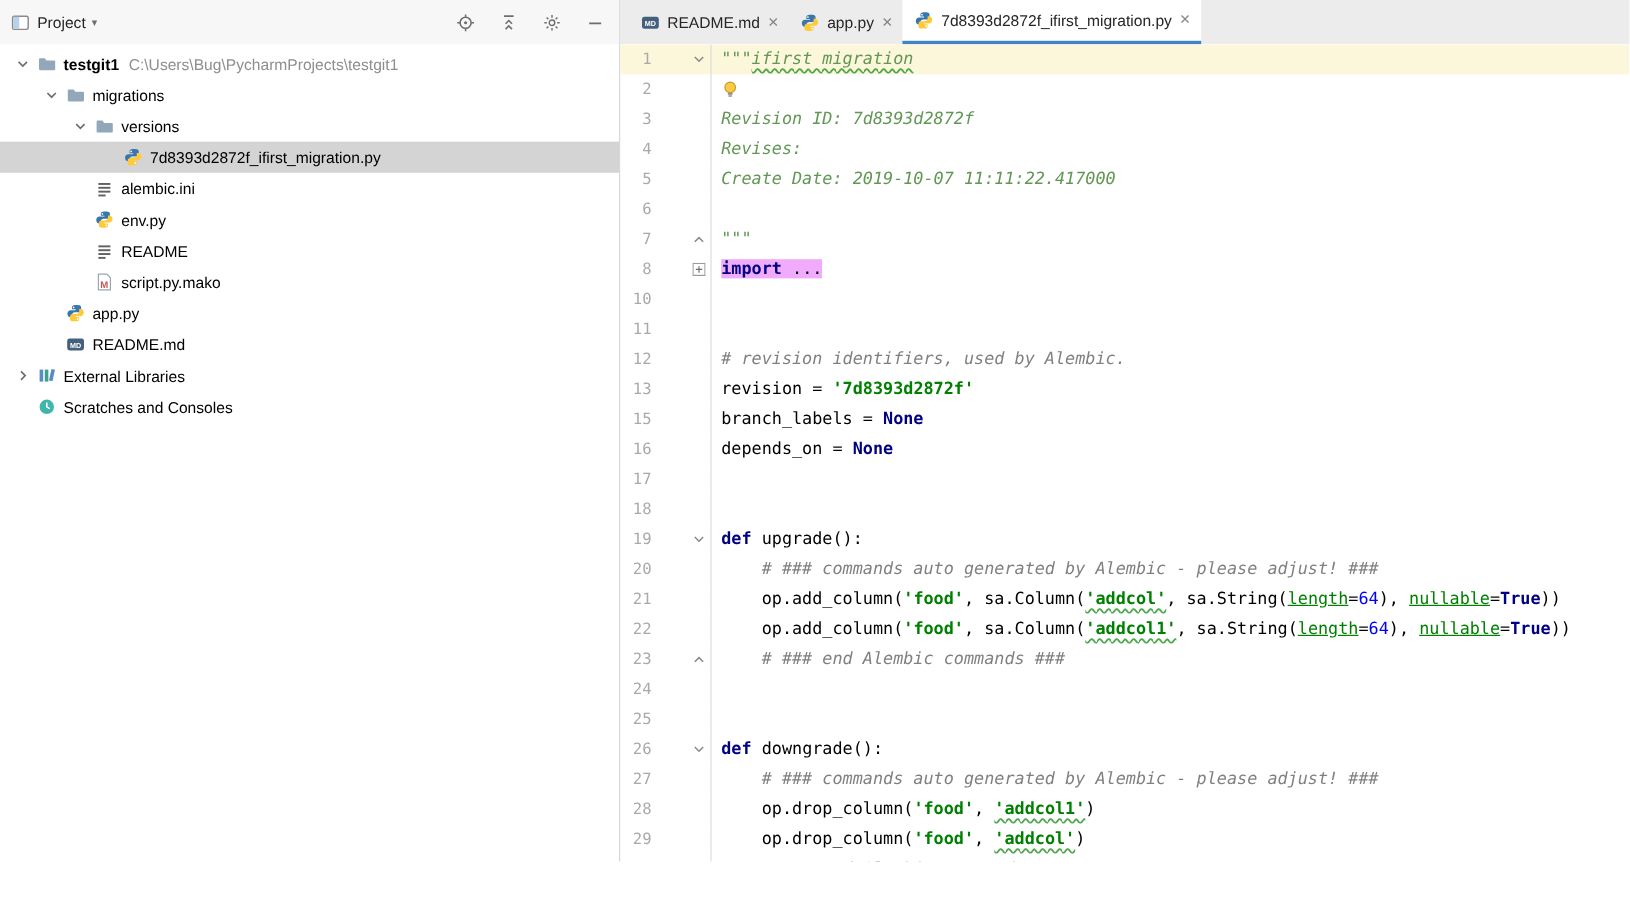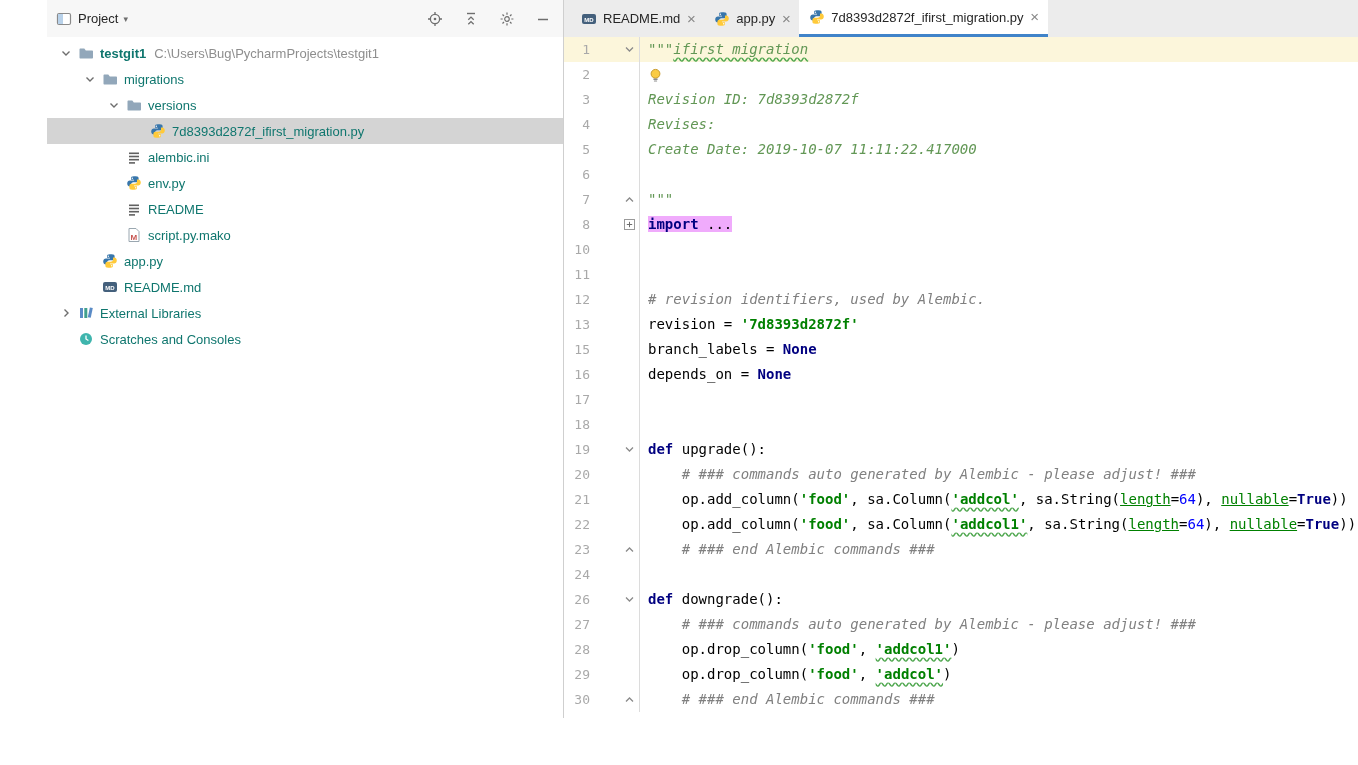--- a/index.html
+++ b/index.html
@@ -1,33 +1,33 @@
 <!DOCTYPE html>
 <html><head>
 <meta charset="utf-8">
 <style>
   * { margin:0; padding:0; box-sizing:border-box; }
   html,body { width:1358px; height:765px; overflow:hidden; }
   body { font-family:"Liberation Sans", sans-serif; font-size:13px; color:#262626; background:#fff; }
-  .app { display:flex; width:1358px; height:718px;padding-left:47px; }
+  .app { display:flex; width:1358px; height:718px; }
 
   
   .project-panel { width:517px; flex:none; background:#fff; border-right:1px solid #CFCFCF; display:flex; flex-direction:column; }
   .panel-header { height:37px; flex:none; display:flex; align-items:center; padding:0 6px 0 8px; background:#F7F7F7; }
   .hicon { width:18px; height:16px; display:inline-flex; align-items:center; justify-content:center; }
   .panel-title { margin-left:5px; }
   .header-caret { margin-left:5px; color:#6E6E6E; font-size:9px; }
   .header-spacer { flex:1; }
   .toolbar-btn { width:28px; height:26px; display:flex; align-items:center; justify-content:center; margin-left:8px; border-radius:3px; }
   .tree { flex:1; overflow:hidden; padding-top:3px; }
   .tree-row { height:26px; display:flex; align-items:center; white-space:nowrap; }
   .tree-row.selected { background:#D4D4D4; }
   .chevron { width:22px; flex:none; display:flex; justify-content:center; align-items:center; }
   .tree-icon { width:18px; flex:none; display:flex; justify-content:center; align-items:center; margin-right:5px; }
-  .tree-label { color:#0f766e; }
+  .tree-label { color:#000000; }
   .tree-label.bold { font-weight:bold; }
   .tree-path { color:#8E8E8E; margin-left:8px; }
 
   
   .editor-area { flex:1; min-width:0; display:flex; flex-direction:column; }
   .tab-bar { height:37px; flex:none; background:#ECECEC; display:flex; align-items:stretch; padding-left:7px; }
   .tab { display:flex; align-items:center; padding:0 6px 0 10px; cursor:default; }
   .tab.active { background:#FFFFFF; border-bottom:3px solid #4083C9; }
   .tab-icon { width:16px; height:16px; display:inline-flex; align-items:center; justify-content:center; }
   .tab-label { margin:0 4px 0 6px; color:#262626; }
@@ -453,20 +453,26 @@
           <div class="code"><span class="com">    # ### end Alembic commands ###</span></div>
         </div>
         <div class="code-line">
           <div class="gutter">
             <span class="lnum">24</span>
           </div>
           <div class="code"></div>
         </div>
         <div class="code-line">
           <div class="gutter">
+            <span class="lnum">25</span>
+          </div>
+          <div class="code"></div>
+        </div>
+        <div class="code-line">
+          <div class="gutter">
             <span class="lnum">26</span>
             <span class="fold">
               <svg width="11" height="11">
                 <path d="M2 3.5L5.5 7 9 3.5" stroke="#8A8A8A" stroke-width="1.3" fill="none"></path>
               </svg>
             </span>
           </div>
           <div class="code"><span class="kw">def</span><span class="plain"> downgrade():</span></div>
         </div>
         <div class="code-line">

